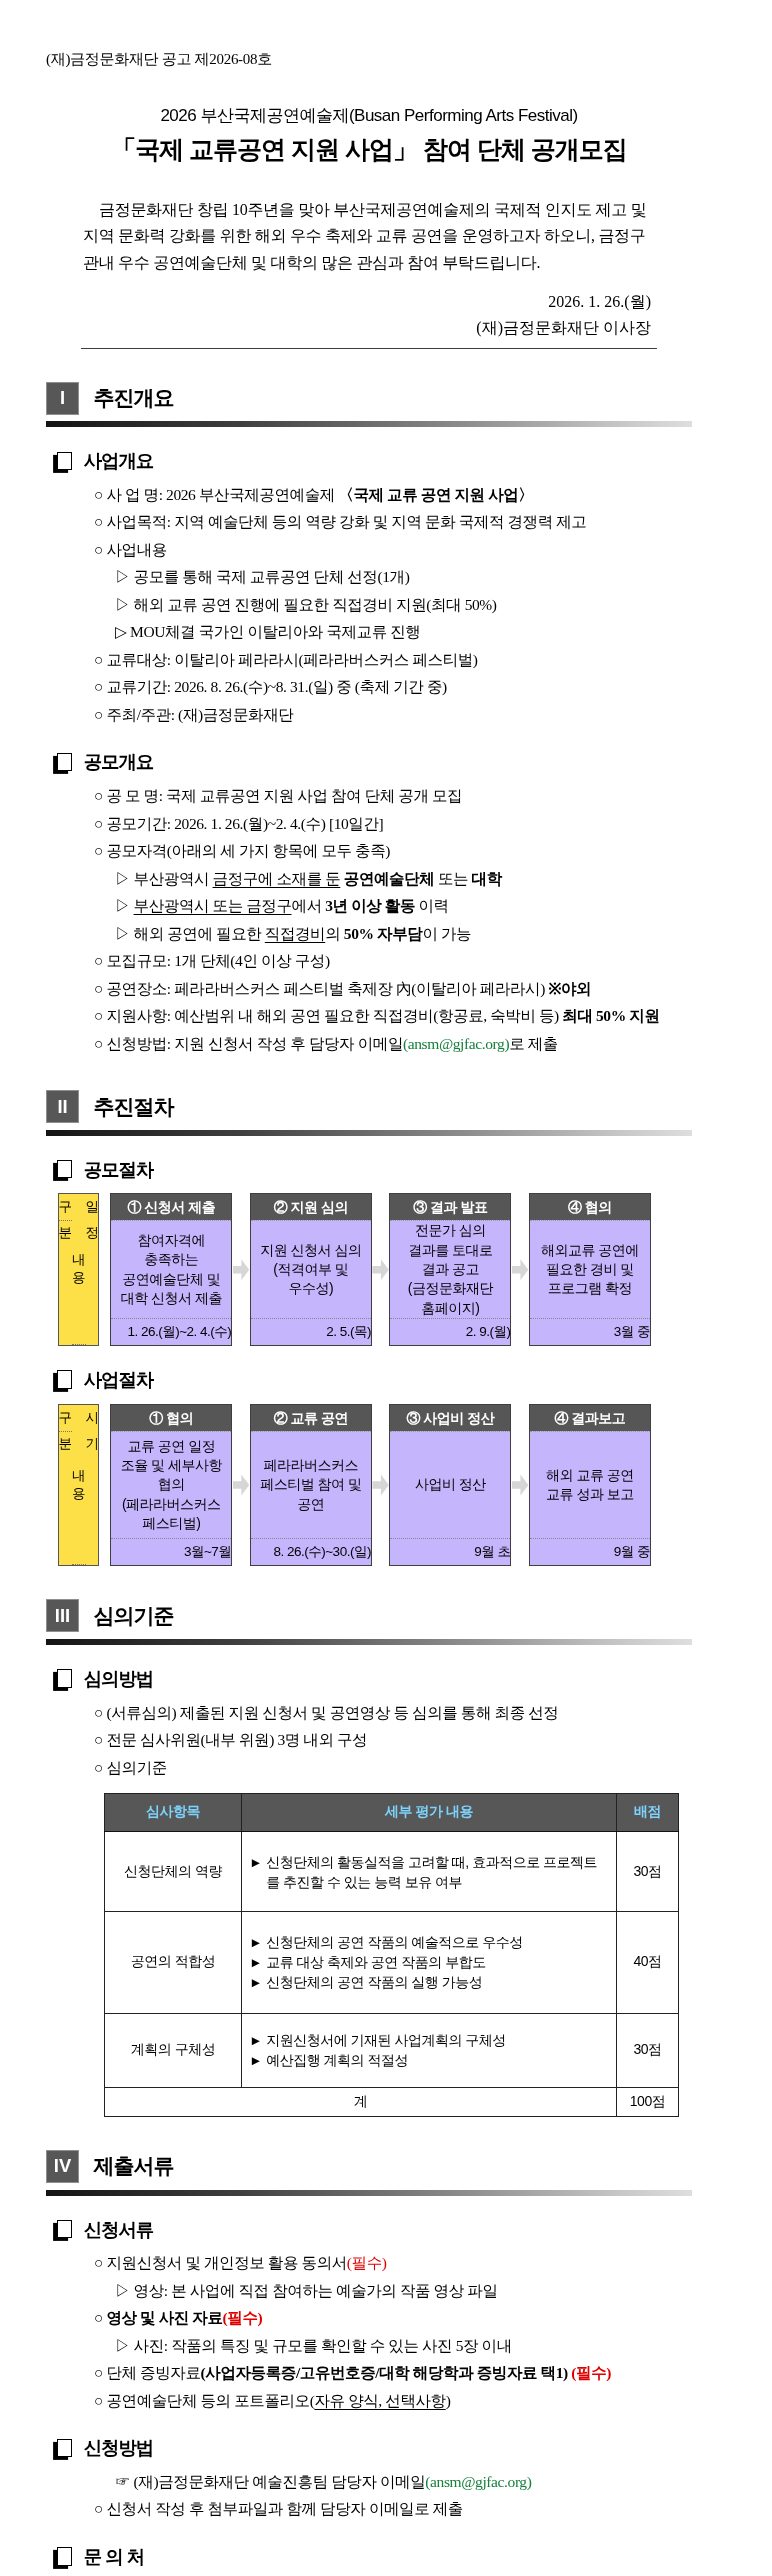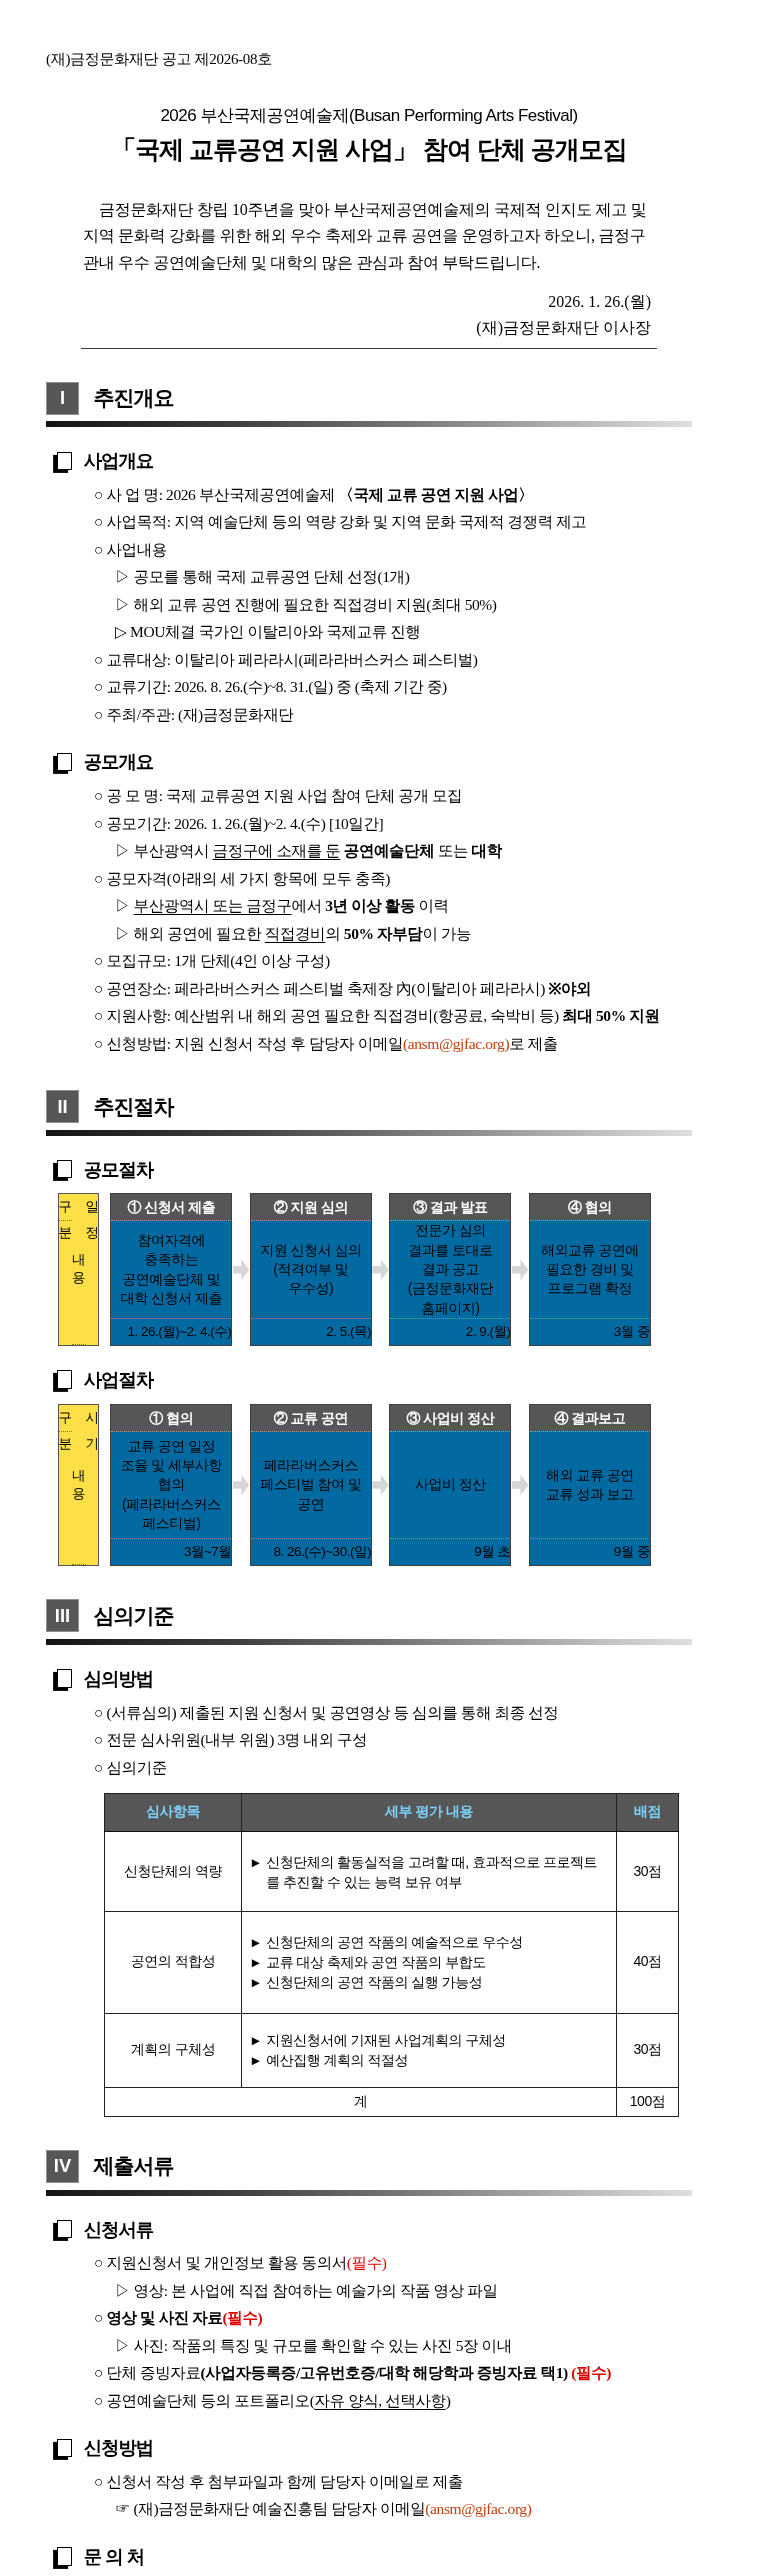--- a/index.html
+++ b/index.html
@@ -30,31 +30,31 @@
                box-shadow:-3.9px 2.9px 0 0 #000;margin:0 11.6px 0 4.8px;}
   .subsec-title{font-family:"Liberation Sans",sans-serif;font-weight:bold;font-size:18.4px;letter-spacing:-1px;}
 
   .list{margin:7.7px 0 0 48px;}
   .li{font-size:15.5px;line-height:27.5px;letter-spacing:-0.4px;white-space:nowrap;}
   .li.l2{margin-left:21px;}
   .seg-b{font-weight:bold;}
   .seg-r{color:#e00000;}
   .seg-br{color:#e00000;font-weight:bold;}
   .seg-u{text-decoration:underline;text-underline-offset:2.9px;}
-  .seg-bl{color:#c2410c;}
+  .seg-bl{color:#15803d;}
 
   
   .flow{display:flex;align-items:stretch;margin:11.6px 41px 0 11.6px;}
   .flabel{width:39px;border:1px solid #555;background:#fde047;display:flex;flex-direction:row;
           text-align:center;font-family:"Liberation Sans",sans-serif;font-size:13.5px;}
   .fl-h,.fl-d{height:26px;line-height:26px;}
   .fl-h{border-bottom:1px dotted #777;}
   .fl-b{flex:1;display:flex;align-items:center;justify-content:center;border-bottom:1px dotted #777;}
   .fsteps{flex:1;display:flex;align-items:stretch;margin-left:11.6px;}
-  .step{flex:1;border:1.9px solid #3f3f3f;background:#0369a1;display:flex;flex-direction:column;}
+  .step{flex:1;border:1.9px solid #3f3f3f;background:#c4b5fd;display:flex;flex-direction:column;}
   .step-h{background:#565656;color:#fff;text-align:center;font-family:"Liberation Sans",sans-serif;
           font-weight:bold;font-size:14px;height:26px;line-height:26px;letter-spacing:-0.5px;}
   .step-b{display:flex;align-items:center;justify-content:center;text-align:center;
           font-family:"Liberation Sans",sans-serif;font-size:14px;line-height:19.3px;
           padding:3.9px 4.8px;border-top:1.9px dotted #9a9a9a;border-bottom:1px dotted #888;
           word-break:keep-all;letter-spacing:-0.5px;}
   .flow1 .step-b{height:89px;}
   .flow2 .step-b{height:99px;}
   .step-d{height:26px;line-height:26px;text-align:right;font-family:"Liberation Sans",sans-serif;
           font-size:13.5px;letter-spacing:-0.5px;white-space:nowrap;}
@@ -113,22 +113,22 @@
     <div class="li"><span>○ 주최/주관: (재)금정문화재단</span></div>
   </div>
 
   <div class="subsec">
     <span class="subsec-icon"></span>
     <span class="subsec-title">공모개요</span>
   </div>
   <div class="list">
     <div class="li"><span>○ 공 모 명: 국제 교류공연 지원 사업 참여 단체 공개 모집</span></div>
     <div class="li"><span>○ 공모기간: 2026. 1. 26.(월)~2. 4.(수) [10일간]</span></div>
+    <div class="li"><span>○ 공모자격(아래의 세 가지 항목에 모두 충족)</span></div>
     <div class="li l2"><span>▷ 부산광역시 </span><span class="seg-u">금정구에 소재를 둔</span><span> </span><span class="seg-b">공연예술단체</span><span> 또는 </span><span class="seg-b">대학</span></div>
-    <div class="li"><span>○ 공모자격(아래의 세 가지 항목에 모두 충족)</span></div>
     <div class="li l2"><span>▷ </span><span class="seg-u">부산광역시 또는 금정구</span><span>에서 </span><span class="seg-b">3년 이상 활동</span><span> 이력</span></div>
     <div class="li l2"><span>▷ 해외 공연에 필요한 </span><span class="seg-u">직접경비</span><span>의 </span><span class="seg-b">50% 자부담</span><span>이 가능</span></div>
     <div class="li"><span>○ 모집규모: 1개 단체(4인 이상 구성)</span></div>
     <div class="li"><span>○ 공연장소: 페라라버스커스 페스티벌 축제장 內(이탈리아 페라라시) </span><span class="seg-b">※야외</span></div>
     <div class="li"><span>○ 지원사항: 예산범위 내 해외 공연 필요한 직접경비(항공료, 숙박비 등) </span><span class="seg-b">최대 50% 지원</span></div>
     <div class="li"><span>○ 신청방법: 지원 신청서 작성 후 담당자 이메일</span><span class="seg-bl">(ansm@gjfac.org)</span><span>로 제출</span></div>
   </div>
 
   <div class="sec-head">
     <div class="sec-num">II</div>
@@ -318,22 +318,22 @@
     <div class="li l2"><span>▷ 사진: 작품의 특징 및 규모를 확인할 수 있는 사진 5장 이내</span></div>
     <div class="li"><span>○ 단체 증빙자료</span><span class="seg-b">(사업자등록증/고유번호증/대학 해당학과 증빙자료 택1)</span><span> </span><span class="seg-br">(필수)</span></div>
     <div class="li"><span>○ 공연예술단체 등의 포트폴리오(</span><span class="seg-u">자유 양식, 선택사항</span><span>)</span></div>
   </div>
 
   <div class="subsec">
     <span class="subsec-icon"></span>
     <span class="subsec-title">신청방법</span>
   </div>
   <div class="list">
+    <div class="li l2"><span>☞ (재)금정문화재단 예술진흥팀 담당자 이메일</span><span class="seg-bl">(ansm@gjfac.org)</span></div>
     <div class="li"><span>○ 신청서 작성 후 첨부파일과 함께 담당자 이메일로 제출</span></div>
-    <div class="li l2"><span>☞ (재)금정문화재단 예술진흥팀 담당자 이메일</span><span class="seg-bl">(ansm@gjfac.org)</span></div>
   </div>
 
   <div class="subsec">
     <span class="subsec-icon"></span>
     <span class="subsec-title">문 의 처</span>
   </div>
 
 </div>
 
 

